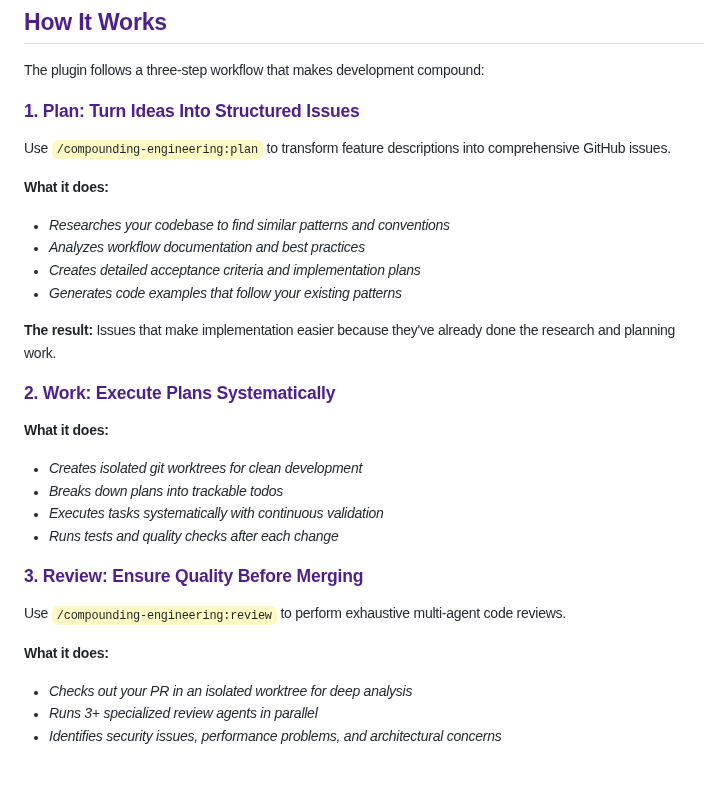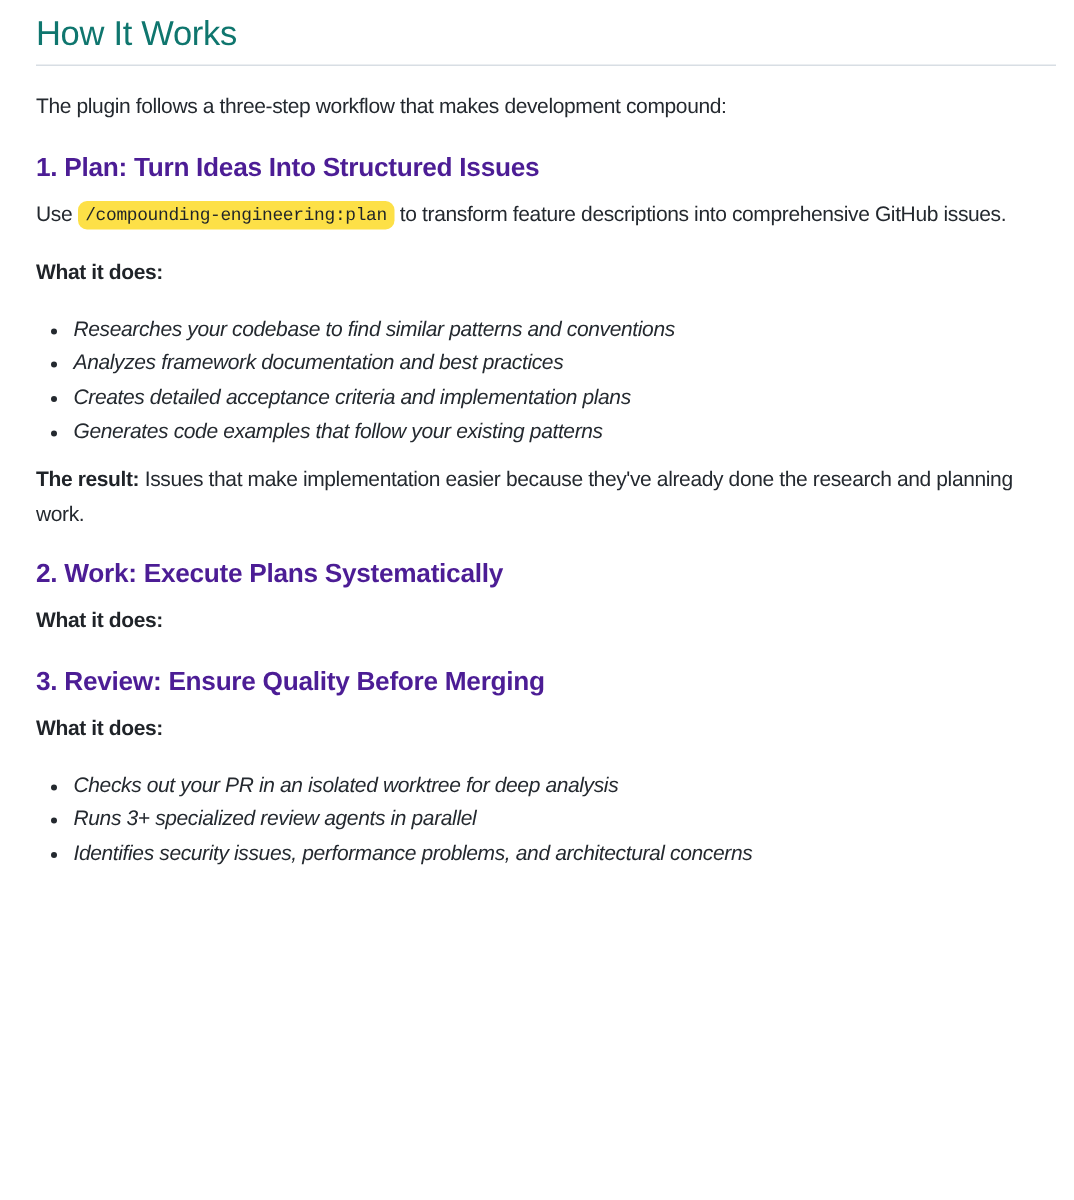--- a/index.html
+++ b/index.html
@@ -17,44 +17,44 @@
     line-height: 22.6px;
     color: #24292f;
   }
   .page {
     padding: 8px 12px 0 24px;
     box-sizing: border-box;
     width: 716px;
   }
   h2.page-title {
     font-size: 23px;
-    font-weight: 400;
+    font-weight: 700;
     letter-spacing: -0.2px;
     line-height: 29px;
     margin: 0 0 15px 0;
     padding-bottom: 6px;
     border-bottom: 1px solid #d8dee4;
-    color: #0f766e;
+    color: #4c1d95;
   }
   p {
-    margin: 4px 0 15px 0;
+    margin: 15px 0 15px 0;
   }
   h3.section-heading {
     font-size: 17.5px;
     font-weight: 600;
     letter-spacing: -0.2px;
     line-height: 22px;
     margin: 18px 0 9px 0;
     color: #4c1d95;
   }
   code.inline-code {
     font-family: "Liberation Mono", "DejaVu Sans Mono", monospace;
     font-size: 11.9px;
     letter-spacing: -0.2px;
-    background: #fde047;
+    background: #fef9c3;
     border-radius: 6px;
     padding: 2.5px 5px;
     color: #1f2328;
     white-space: nowrap;
   }
   ul.bullet-list {
     margin: 7px 0 10px 0;
     padding-left: 24px;
   }
   ul.bullet-list li {
@@ -79,34 +79,41 @@
   <h2 class="page-title">How It Works</h2>
 
   <p>The plugin follows a three-step workflow that makes development compound:</p>
 
   <section>
     <h3 class="section-heading">1. Plan: Turn Ideas Into Structured Issues</h3>
     <p><span>Use</span> <code class="inline-code">/compounding-engineering:plan</code> <span>to transform feature descriptions into comprehensive GitHub issues.</span></p>
     <p><strong class="bold-label">What it does:</strong></p>
     <ul class="bullet-list">
       <li>Researches your codebase to find similar patterns and conventions</li>
-      <li>Analyzes framework documentation and best practices</li>
+      <li>Analyzes workflow documentation and best practices</li>
       <li>Creates detailed acceptance criteria and implementation plans</li>
       <li>Generates code examples that follow your existing patterns</li>
     </ul>
     <p><strong class="bold-label">The result:</strong> <span>Issues that make implementation easier because they've already done the research and planning work.</span></p>
   </section>
 
   <section>
     <h3 class="section-heading">2. Work: Execute Plans Systematically</h3>
     <p><strong class="bold-label">What it does:</strong></p>
+    <ul class="bullet-list">
+      <li>Creates isolated git worktrees for clean development</li>
+      <li>Breaks down plans into trackable todos</li>
+      <li>Executes tasks systematically with continuous validation</li>
+      <li>Runs tests and quality checks after each change</li>
+    </ul>
   </section>
 
   <section>
     <h3 class="section-heading">3. Review: Ensure Quality Before Merging</h3>
+    <p><span>Use</span> <code class="inline-code">/compounding-engineering:review</code> <span>to perform exhaustive multi-agent code reviews.</span></p>
     <p><strong class="bold-label">What it does:</strong></p>
     <ul class="bullet-list">
       <li>Checks out your PR in an isolated worktree for deep analysis</li>
       <li>Runs 3+ specialized review agents in parallel</li>
       <li>Identifies security issues, performance problems, and architectural concerns</li>
 
     </ul>
 
   </section>
 

